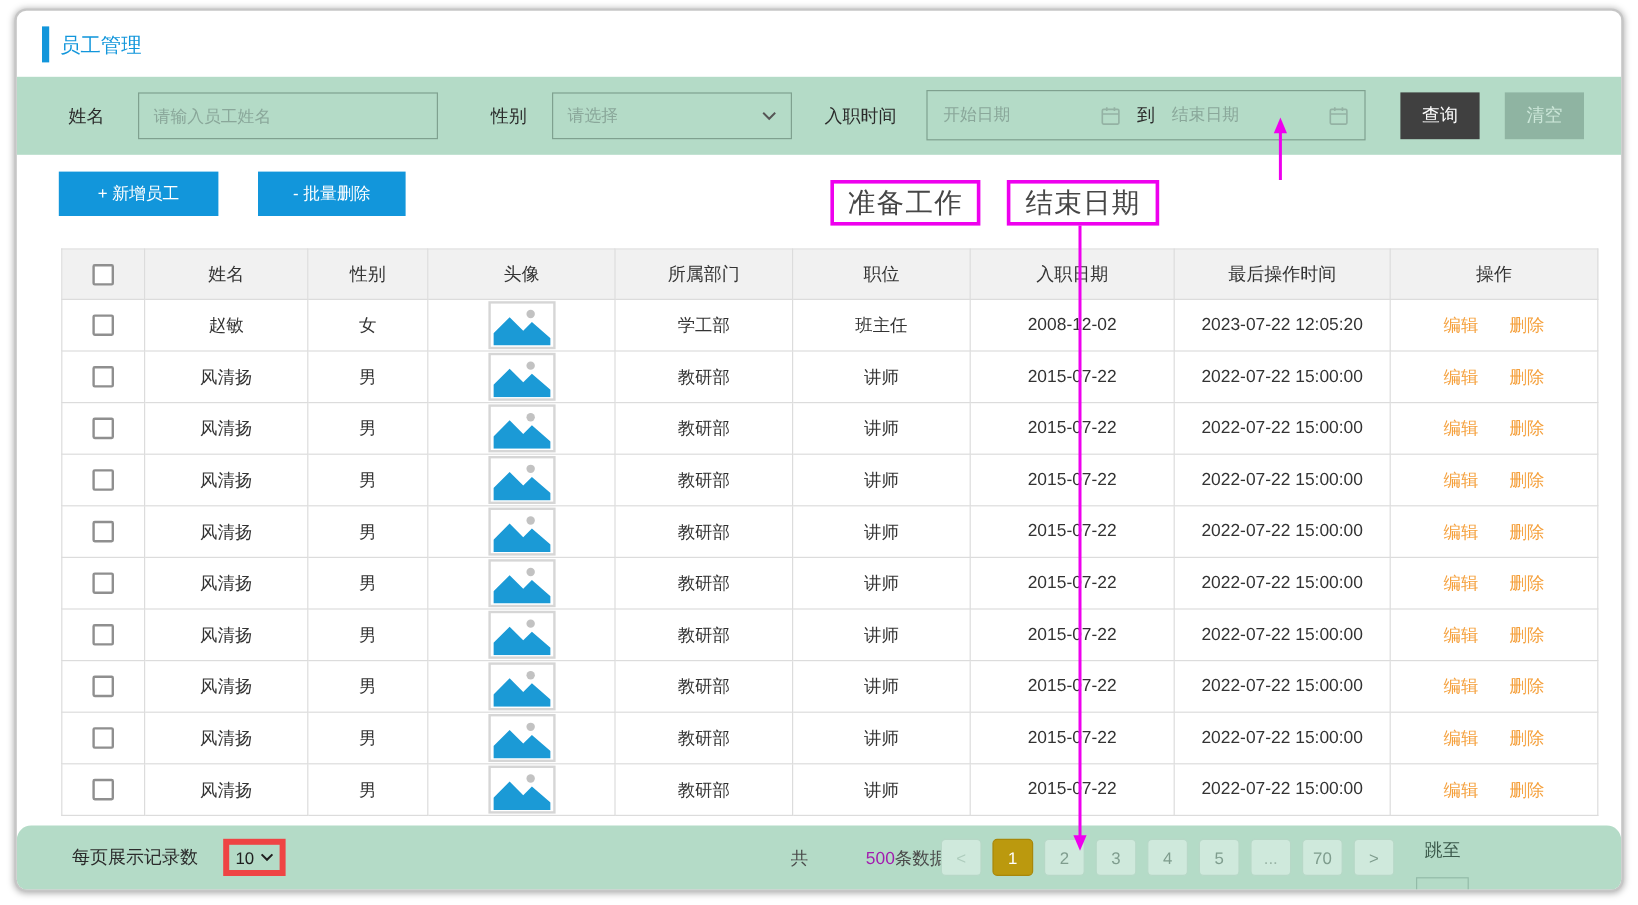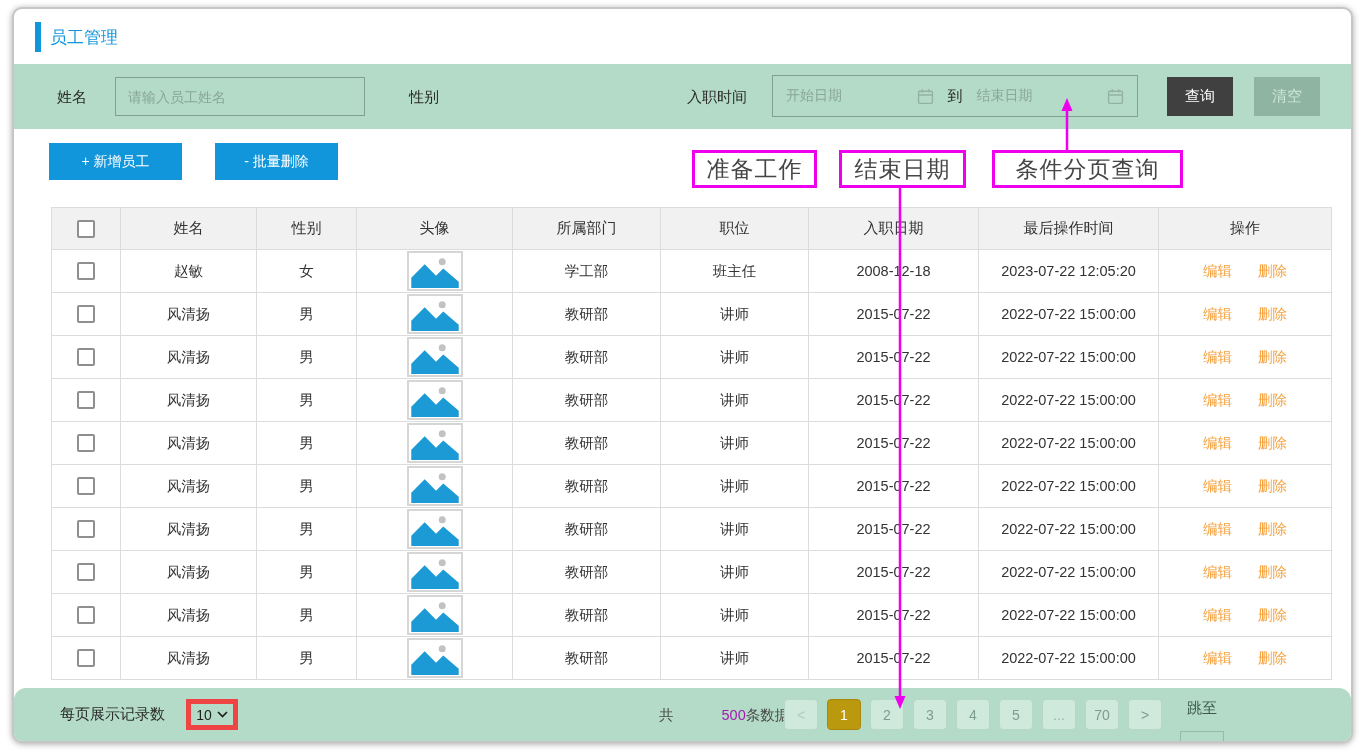--- a/index.html
+++ b/index.html
@@ -79,20 +79,26 @@
 <div class="stage">
   <div class="card">
 
     <span class="title-accent"></span>
     <span class="page-title">员工管理</span>
 
     <div class="search-bar">
       <span class="sb-label" style="left:43px">姓名</span>
       <input class="name-input" placeholder="请输入员工姓名" style="">
       <span class="sb-label" style="left:395px">性别</span>
+      <div class="gender-select">
+        <span class="val">请选择</span>
+        <svg width="12" height="8">
+          <polyline points="1,1 6,6 11,1" fill="none" stroke="#555" stroke-width="1.6"></polyline>
+        </svg>
+      </div>
       <span class="sb-label" style="left:673px">入职时间</span>
       <div class="daterange">
         <span class="ph">开始日期</span>
         <svg class="cal" width="17" height="17" viewBox="0 0 16 16">
           <rect x="1.5" y="3" width="13" height="11.5" rx="1" fill="none" stroke="currentColor" stroke-width="1.3"></rect>
           <line x1="1.5" y1="6.6" x2="14.5" y2="6.6" stroke="currentColor" stroke-width="1.3"></line>
           <line x1="5" y1="1.2" x2="5" y2="4.2" stroke="currentColor" stroke-width="1.3"></line>
           <line x1="11" y1="1.2" x2="11" y2="4.2" stroke="currentColor" stroke-width="1.3"></line>
         </svg>
         <span class="to">到</span>
@@ -106,21 +112,20 @@
       </div>
       <button class="btn btn-query">查询</button>
       <button class="btn btn-clear">清空</button>
     </div>
 
     <button class="btn btn-batch">- 批量删除</button>
     <button class="btn btn-add">+ 新增员工</button>
 
     <div class="anno anno-1">准备工作</div>
     <div class="anno anno-2">结束日期</div>
-    <div class="anno anno-3">条件分页查询</div>
 
     <table class="grid">
       <colgroup>
         <col style="width:69px">
           <col style="width:136px">
           <col style="width:100px">
           <col style="width:156px">
         <col style="width:148px">
           <col style="width:148px">
           <col style="width:170px">
@@ -148,21 +153,21 @@
     <td>
       <span class="avatar">
         <svg width="48" height="33" viewBox="0 0 46 32">
           <polygon points="0,32 0,22 13,9 24,20 31,13 46,26 46,32" fill="#1b9ad6"></polygon>
           <circle cx="30" cy="6.5" r="3.4" fill="#c2c2c2"></circle>
         </svg>
       </span>
     </td>
     <td>学工部</td>
     <td>班主任</td>
-    <td>2008-12-18</td>
+    <td>2008-12-02</td>
     <td>2023-07-22 12:05:20</td>
     <td><a class="op">编辑</a><a class="op">删除</a></td>
   </tr>
           <tr>
     <td><span class="cb"></span></td>
     <td>风清扬</td>
     <td>男</td>
     <td>
       <span class="avatar">
         <svg width="48" height="33" viewBox="0 0 46 32">

